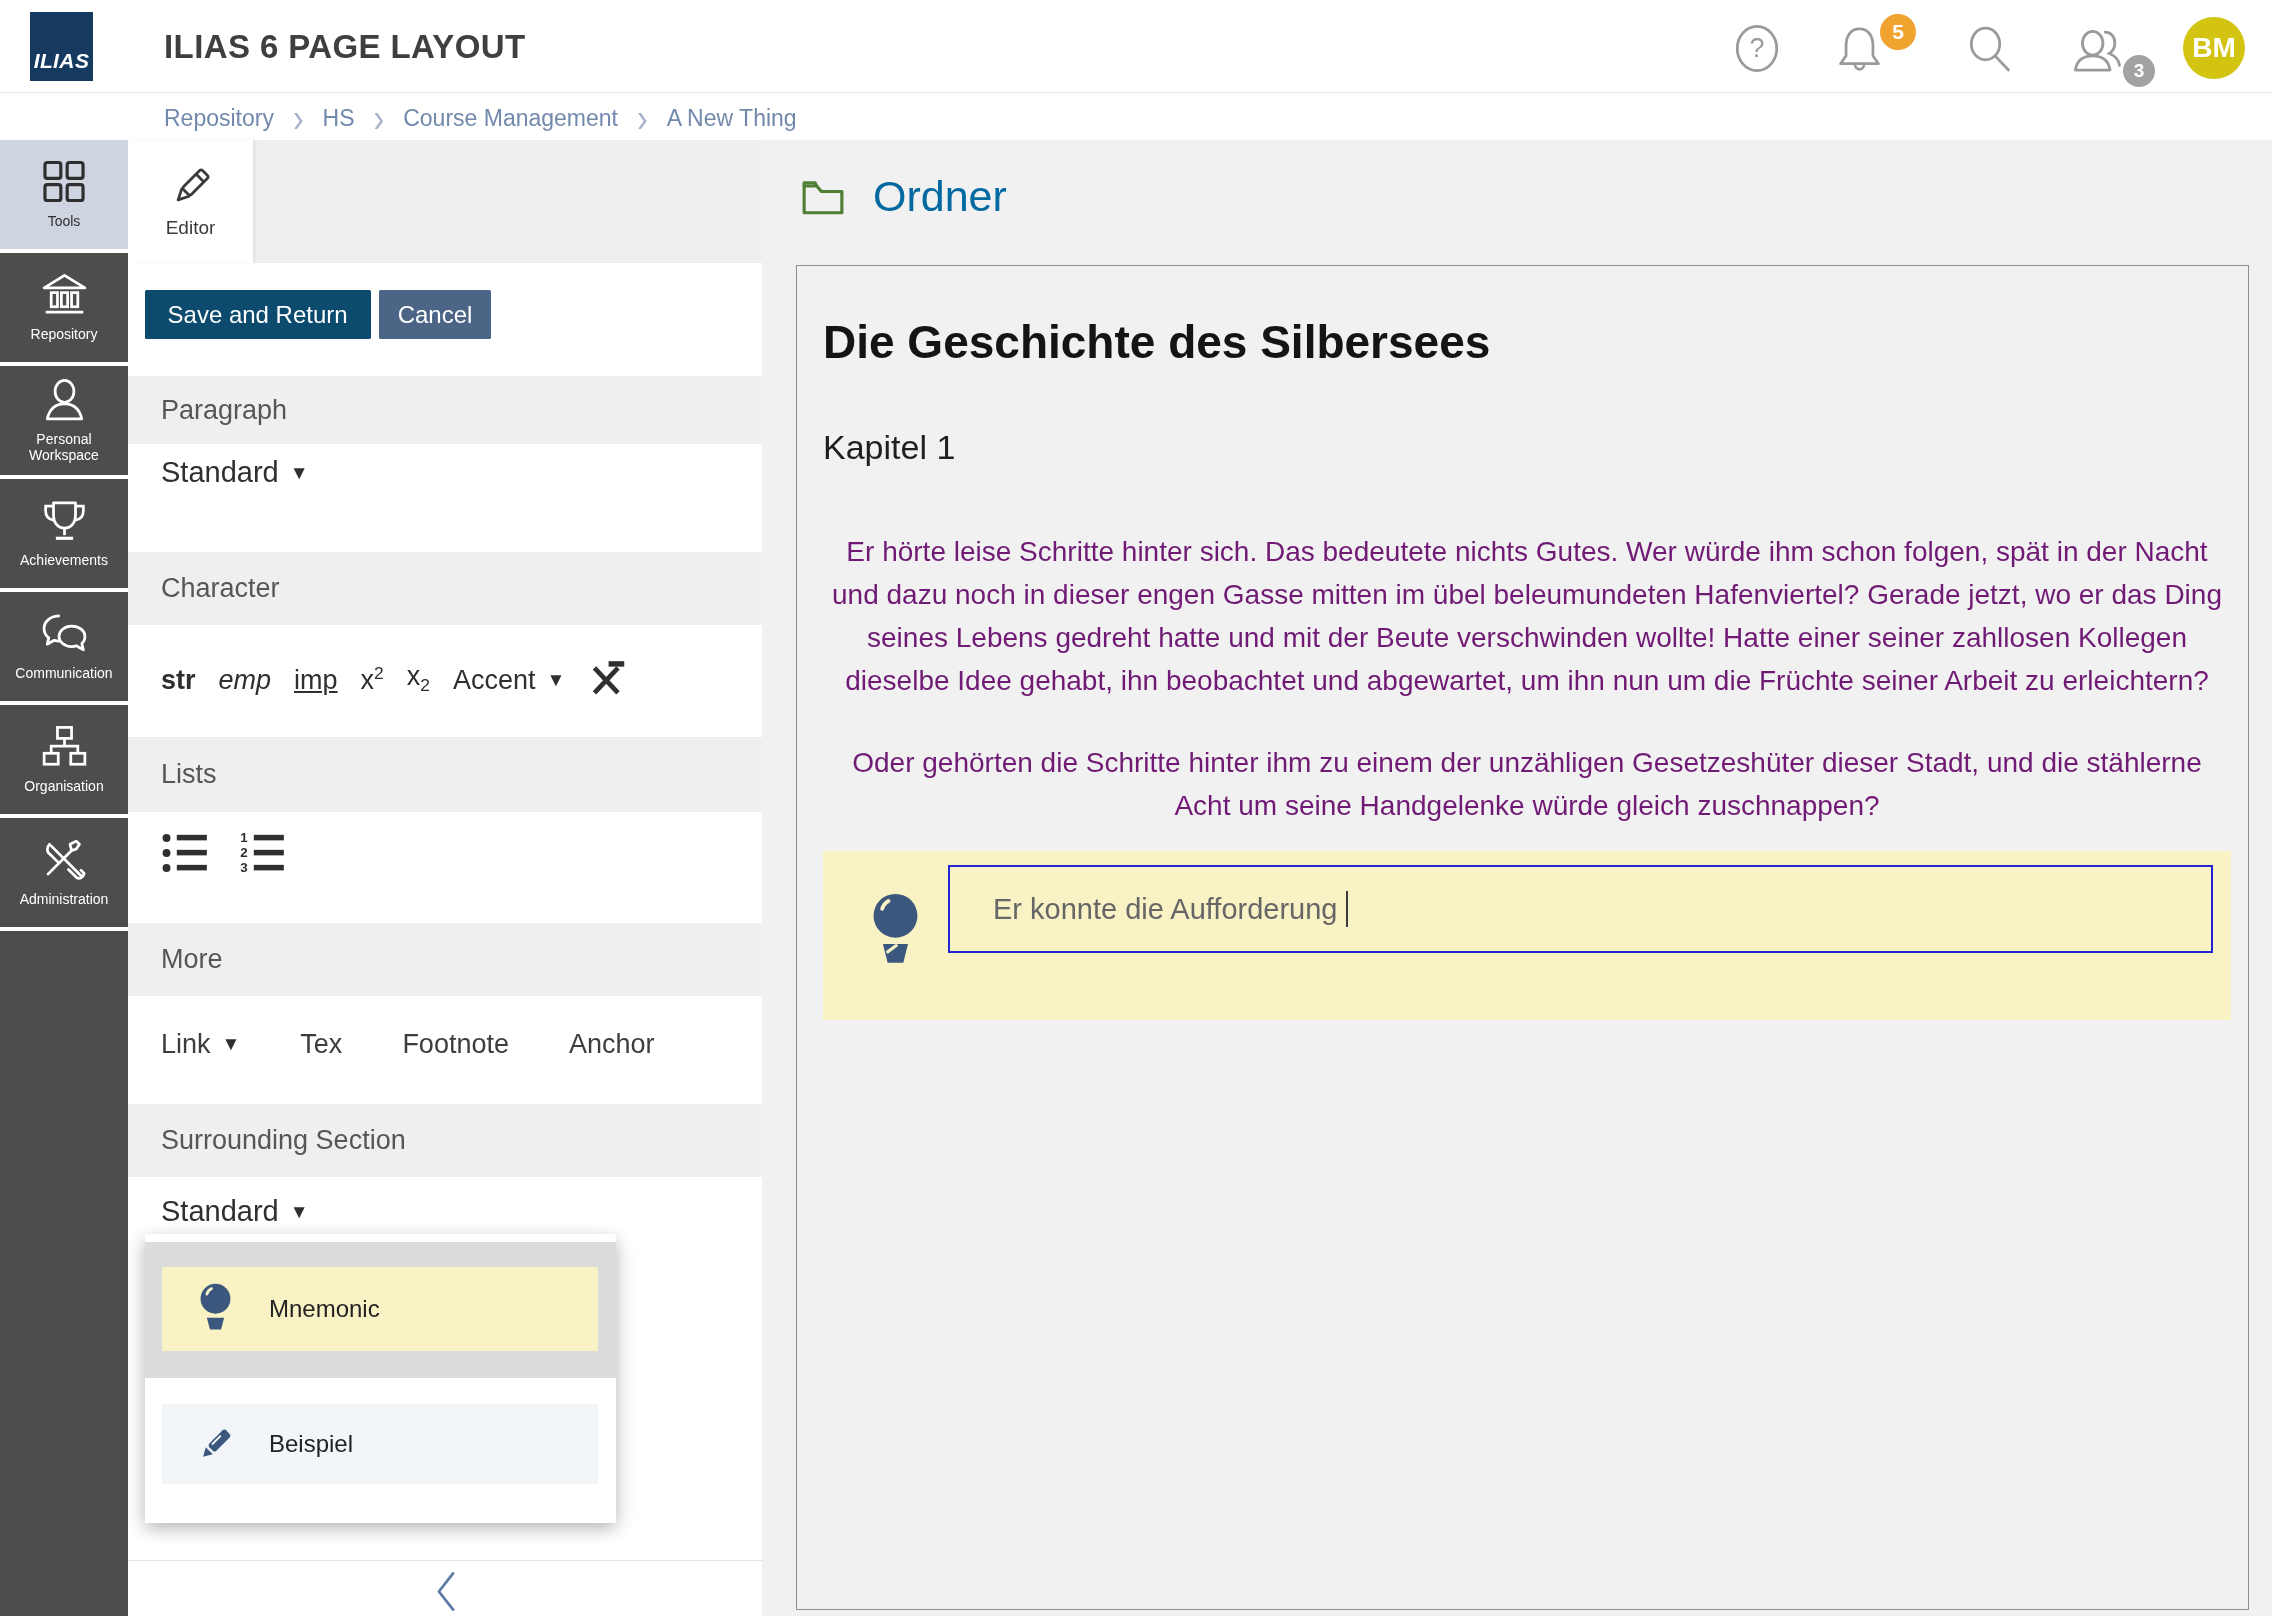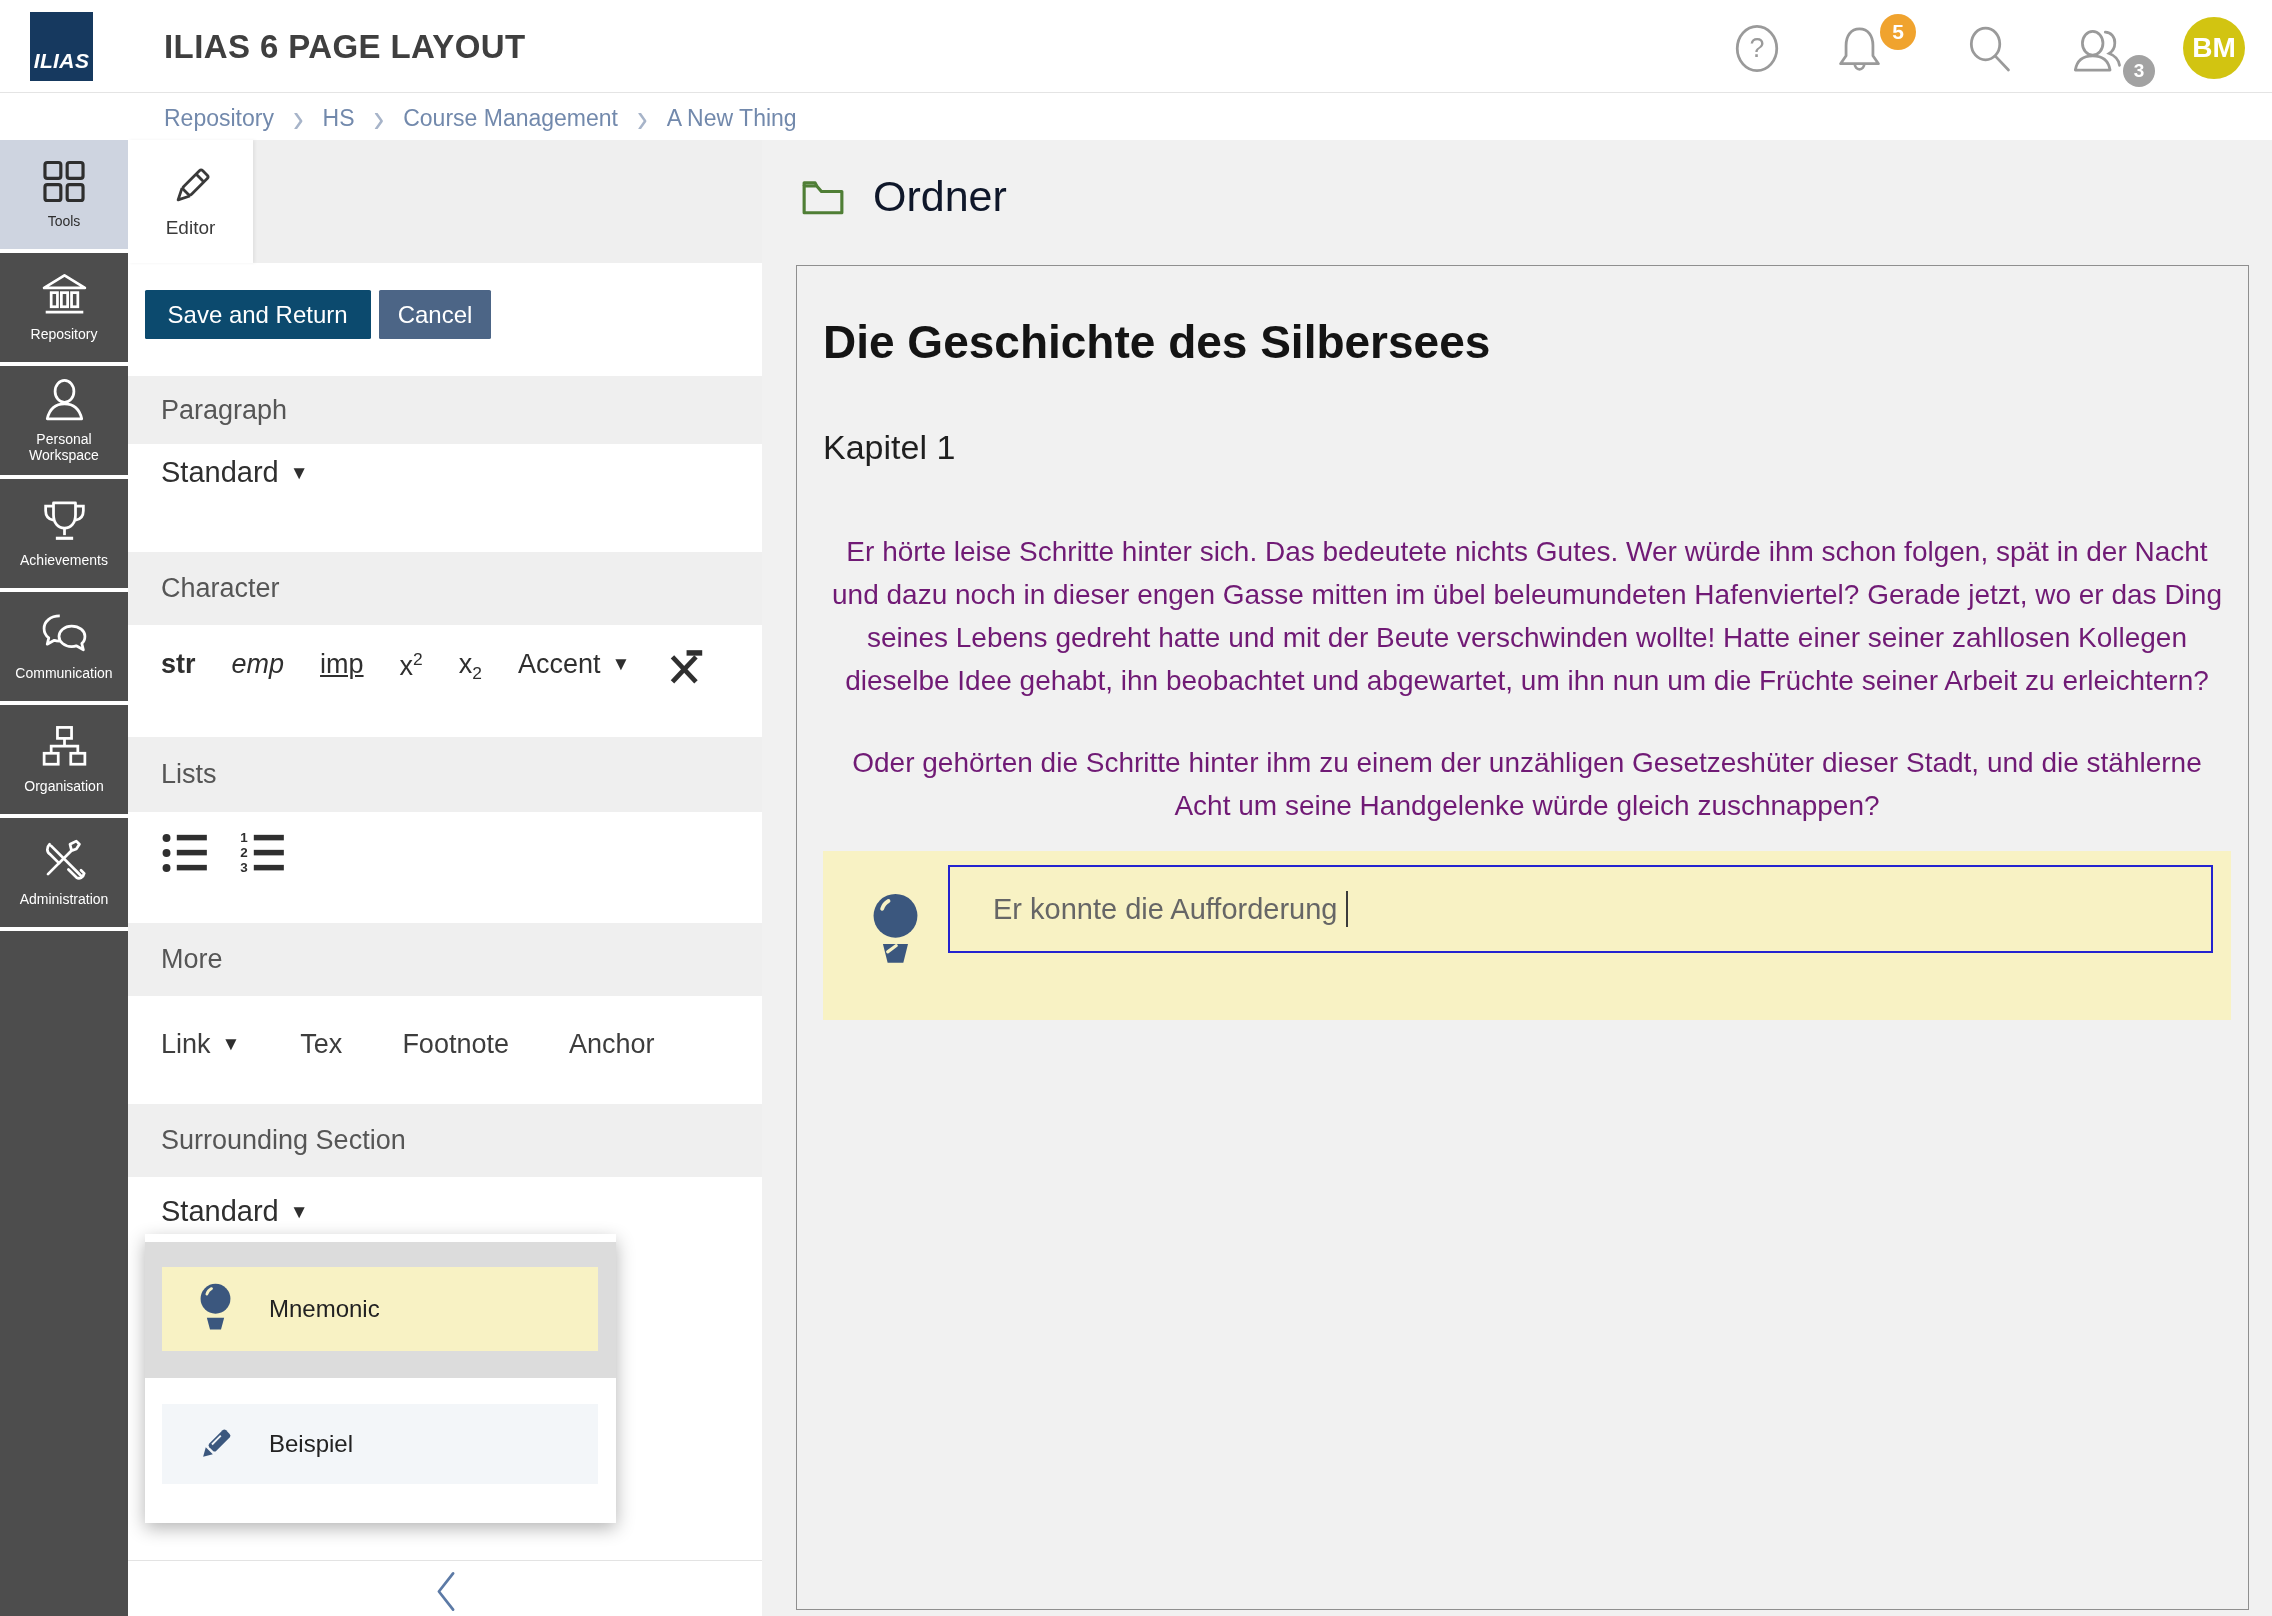--- a/index.html
+++ b/index.html
@@ -50,21 +50,21 @@
   .btn { position:absolute; top:150px; height:49px; border:none; color:#fff; font-size:24px;
          font-family:"Liberation Sans", sans-serif; cursor:pointer; border-radius:1.6px; }
   #btn-save { left:16.6px; width:226px; background:#0c4a6e; }
   #btn-cancel { left:251px; width:112px; background:#4c6586; }
   .band { position:absolute; left:0; width:634px; background:#efefef; display:flex;
           align-items:center; padding-left:33px; font-size:27px; color:#565656; }
   .ddtrigger { position:absolute; left:33px; font-size:29px; color:#2f2f2f; cursor:pointer; }
   .caret { display:inline-block; font-size:19px; color:#2f2f2f; margin-left:11px;
            transform:translateY(-3.2px); }
   #char-row { position:absolute; left:33px; top:509px; height:47px; display:flex;
-              align-items:flex-start; gap:36px; font-size:27px; color:#2f2f2f; }
+              align-items:flex-end; gap:23px; font-size:27px; color:#2f2f2f; }
   #char-row .chbtn { cursor:pointer; }
   #more-row { position:absolute; left:33px; top:881px; height:47px; display:flex;
               align-items:center; gap:60px; font-size:27px; color:#3d3d3d; }
   #lists-row { position:absolute; left:33px; top:690px; display:flex; gap:28px; }
   #lists-row svg { cursor:pointer; }
 
   
   #section-dropdown { position:absolute; left:16.6px; top:1094px; width:471px; height:289px;
                       background:#fff; box-shadow:0 6.3px 17.4px rgba(0,0,0,0.30); z-index:10; }
   #dd-hover-wrap { position:absolute; left:0; top:8px; width:471px; height:136px; background:#dcdcdc; }
@@ -75,21 +75,21 @@
   .dd-row .dd-icon { margin-left:36px; width:35px; display:flex; justify-content:center; }
   .dd-row .dd-label { margin-left:36px; font-size:24px; color:#222;text-align:center; }
 
   #panel-divider { position:absolute; left:0; top:1420px; width:634px; border-top:1.6px solid #e3e3e3; }
   #collapse-btn { position:absolute; left:294px; top:1428px; width:47px; height:47px; cursor:pointer;
                   display:flex; align-items:center; justify-content:center; }
 
   
   #main { position:absolute; left:762px; top:140px; width:1510px; height:1476px; background:#f1f1f1; }
   #page-head { position:absolute; left:39px; top:32px; display:flex; align-items:center; }
-  #page-title { margin-left:28px; font-size:43px; color:#0f172a; }
+  #page-title { margin-left:28px; font-size:43px; color:#0369a1; }
   #card { position:absolute; left:34px; top:125px; width:1453px; height:1345px;
           border:1.6px solid #8f8f8f; padding:0 16px 0 26px; }
   #card h1 { margin-top:49px; font-size:46px; font-weight:bold; color:#141414; line-height:55px; }
   #card h2 { margin-top:57px; font-size:34px; font-weight:normal; color:#1f1f1f; line-height:41px; }
   #card p { margin-top:39px; font-size:28px; line-height:43px; color:#701a75; width:1408px;text-align:center; }
   #card p:first-of-type { margin-top:62px; }
   #mnemonic-box { position:relative; margin-top:24px; width:1408px; height:169px; background:#f8f2c4; }
   #mnemonic-input { position:absolute; left:125px; top:14px; width:1265px; height:88px;
                     border:2.4px solid #2323cf; background:transparent; display:flex; align-items:center;
                     padding-left:43px; font-size:29px; color:#666; cursor:text; }

